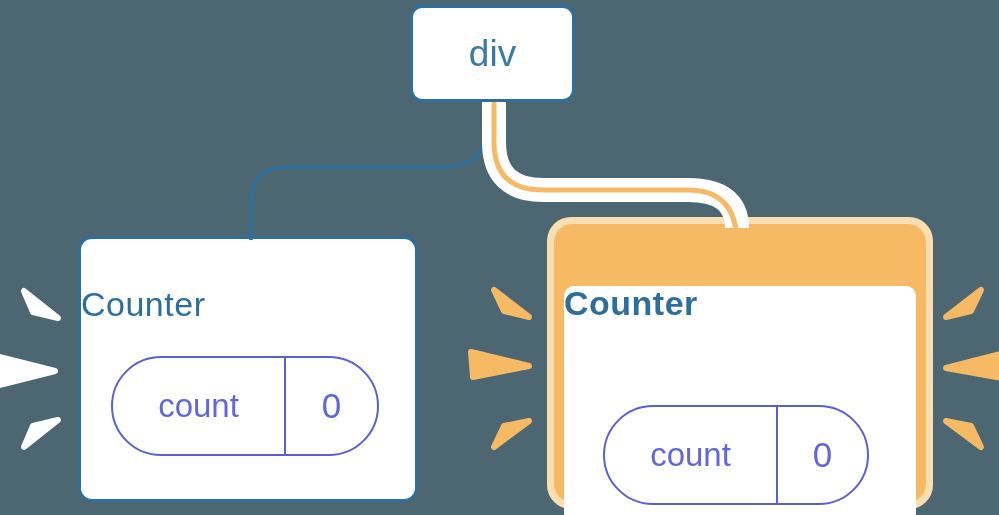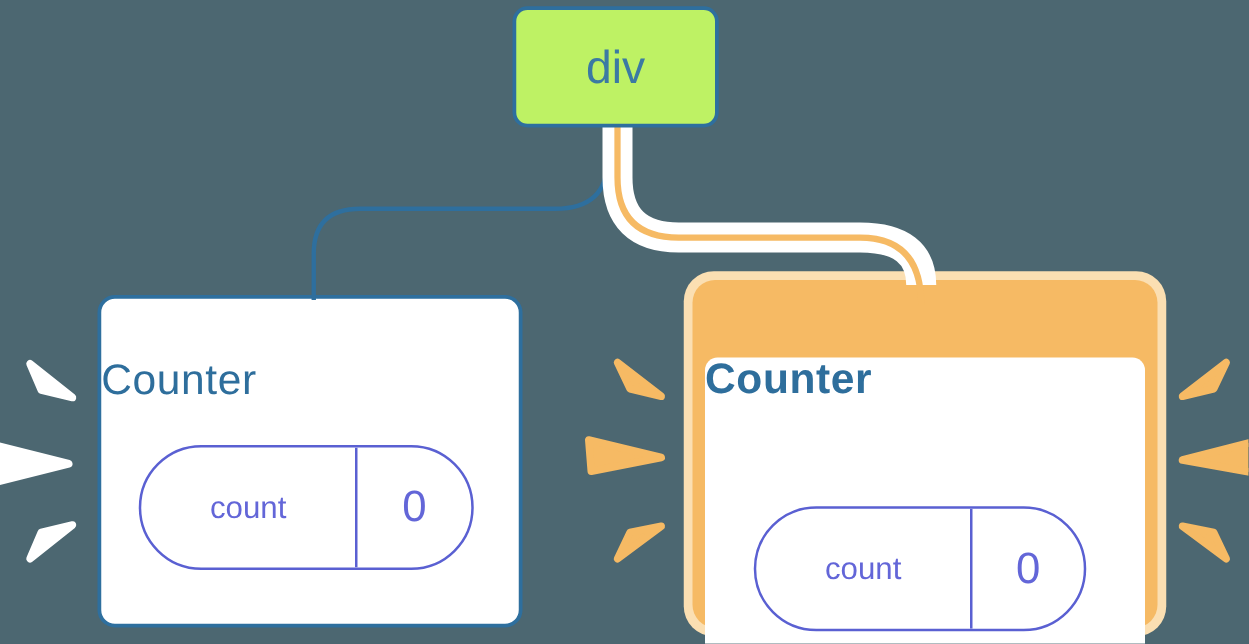--- a/index.html
+++ b/index.html
@@ -4,21 +4,21 @@
 <style>
   html,body{margin:0;padding:0;background:#4c6771;}
   .stage{
     position:relative;width:999px;height:515px;overflow:hidden;
     background:var(--background,#4c6771);
     font-family:"Liberation Sans",sans-serif;
   }
   
   .root-node{
     position:absolute;left:410px;top:5px;width:165px;height:97px;
-    background:#bef264;border:3px solid var(--blue,#2e6f9e);border-radius:12px;
+    background:#ffffff;border:3px solid var(--blue,#2e6f9e);border-radius:12px;
     box-sizing:border-box;display:flex;align-items:center;justify-content:center;
     z-index:3;
   }
   .root-node .lbl{font-size:37px;color:var(--div-text,#3b7aa3);font-weight:500;}
   
   .overlay{position:absolute;left:0;top:0;width:999px;height:515px;z-index:2;pointer-events:none;}
   .line-blue{fill:none;stroke:var(--blue,#2e6f9e);stroke-width:3.5px;}
   .line-casing{fill:none;stroke:var(--casing-white,#fff);stroke-width:24px;}
   .line-orange{fill:none;stroke:var(--orange,#f6ba64);stroke-width:5px;}
   .spark-white{fill:var(--casing-white,#fff);stroke:var(--casing-white,#fff);stroke-width:6px;stroke-linejoin:round;}
@@ -50,21 +50,21 @@
   .pill{
     position:absolute;display:flex;box-sizing:border-box;
     border:2.5px solid var(--purple,#5a60d2);border-radius:52px;overflow:hidden;
     width:268px;height:100px;
   }
   .card-left .pill{left:30px;top:117px;}
   .card-right .pill{left:39px;top:119px;width:266px;}
   .pill .key{
     width:173px;display:flex;align-items:center;justify-content:center;
     border-right:2.5px solid var(--purple,#5a60d2);box-sizing:border-box;
-    font-size:25px;color:var(--purple-text,#6366d8);
+    font-size:33px;color:var(--purple-text,#6366d8);
   }
   .pill .val{
     flex:1;display:flex;align-items:center;justify-content:center;
     font-size:35px;color:var(--purple-text,#6366d8);
   }
 </style>
 </head>
 <body>
 
 <div class="stage">

